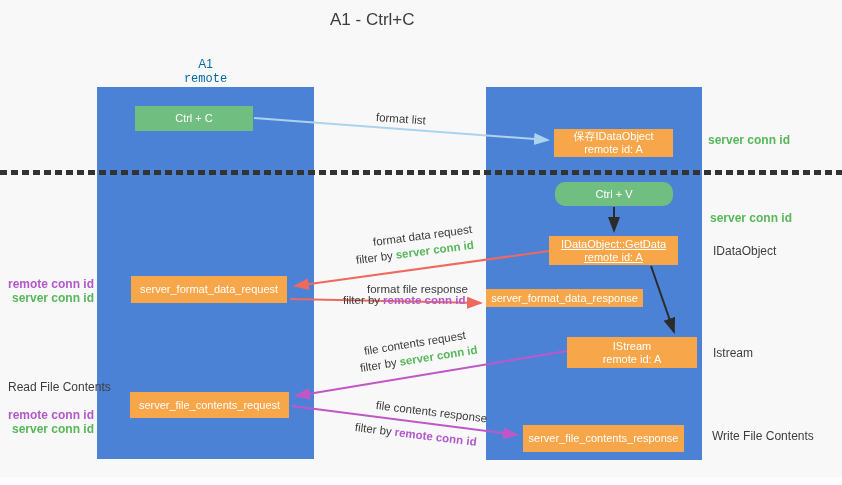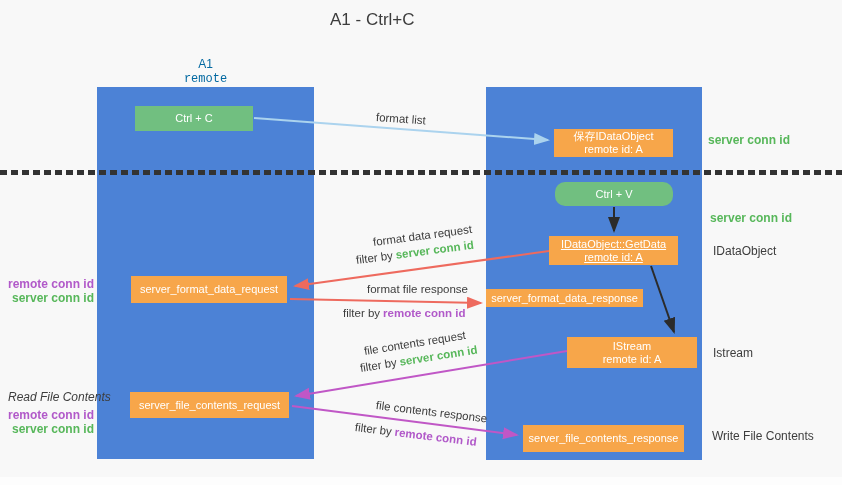--- a/index.html
+++ b/index.html
@@ -108,21 +108,21 @@
   </div>
 
   <div class="lbl" style="left:376px; top:111px; transform:rotate(4deg);">format list</div>
 
   <div class="lbl" style="left:373px; top:236px; transform:rotate(-7.5deg);">format data request</div>
   <div class="lbl" style="left:356px; top:254px; transform:rotate(-7.5deg);">
     <span class="pre">filter by</span><span class="green-t">server conn id</span>
   </div>
 
   <div class="lbl" style="left:367px; top:283px;">format file response</div>
-  <div class="lbl" style="left:343px; top:307px;">
+  <div class="lbl" style="left:343px; top:294px;">
     <span class="pre">filter by</span><span class="purple-t">remote conn id</span>
   </div>
 
   <div class="lbl" style="left:364px; top:345px; transform:rotate(-9deg);">file contents request</div>
   <div class="lbl" style="left:360px; top:362px; transform:rotate(-9deg);">
     <span class="pre">filter by</span><span class="green-t">server conn id</span>
   </div>
 
   <div class="lbl" style="left:376px; top:399px; transform:rotate(7deg);">file contents response</div>
   <div class="lbl" style="left:355px; top:421px; transform:rotate(7deg);">
@@ -132,20 +132,20 @@
   <div class="lbl side green-t" style="left:708px; top:133px;">server conn id</div>
   <div class="lbl side green-t" style="left:710px; top:211px;">server conn id</div>
   <div class="lbl side" style="left:713px; top:244px;">IDataObject</div>
   <div class="lbl side" style="left:713px; top:346px;">Istream</div>
   <div class="lbl side" style="left:712px; top:429px;text-align:right;">Write File Contents</div>
 
   <div class="leftgrp" style="top:277px;">
     <span class="purple-t" style="display:block;">remote conn id</span>
     <span class="green-t" style="display:block;">server conn id</span>
   </div>
-  <div class="lbl side" style="left:8px; top:390px;font-style:italic;">Read File Contents</div>
+  <div class="lbl side" style="left:8px; top:380px;">Read File Contents</div>
   <div class="leftgrp" style="top:408px;">
     <span class="purple-t" style="display:block;">remote conn id</span>
     <span class="green-t" style="display:block;">server conn id</span>
   </div>
 
   <div class="bottomstrip"></div>
 </div>
 
 </body></html>

